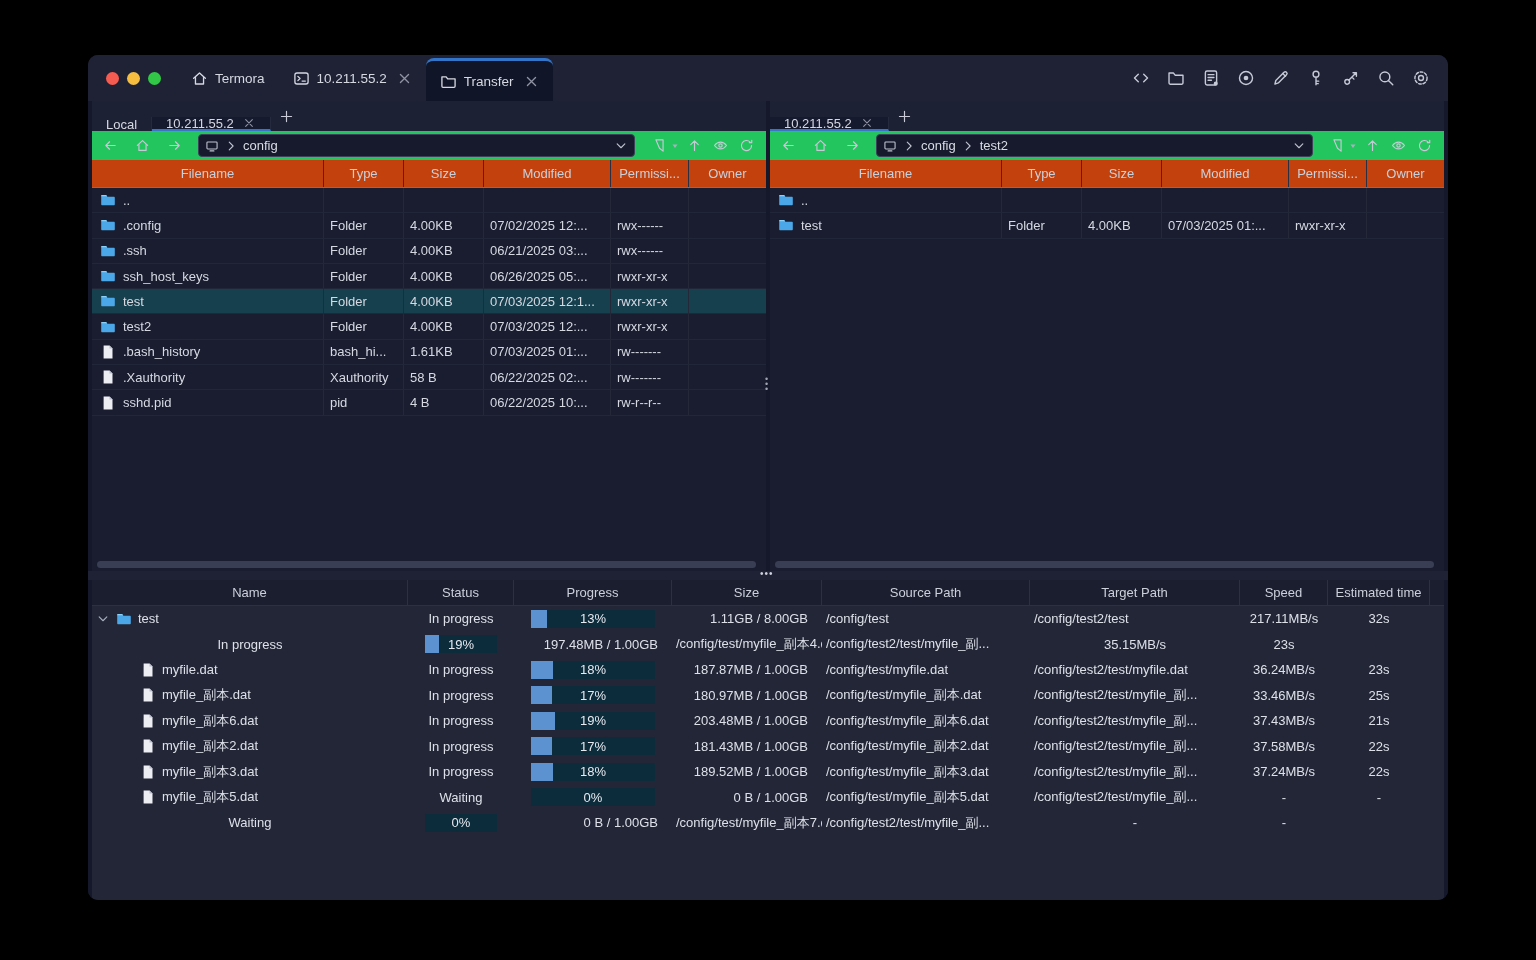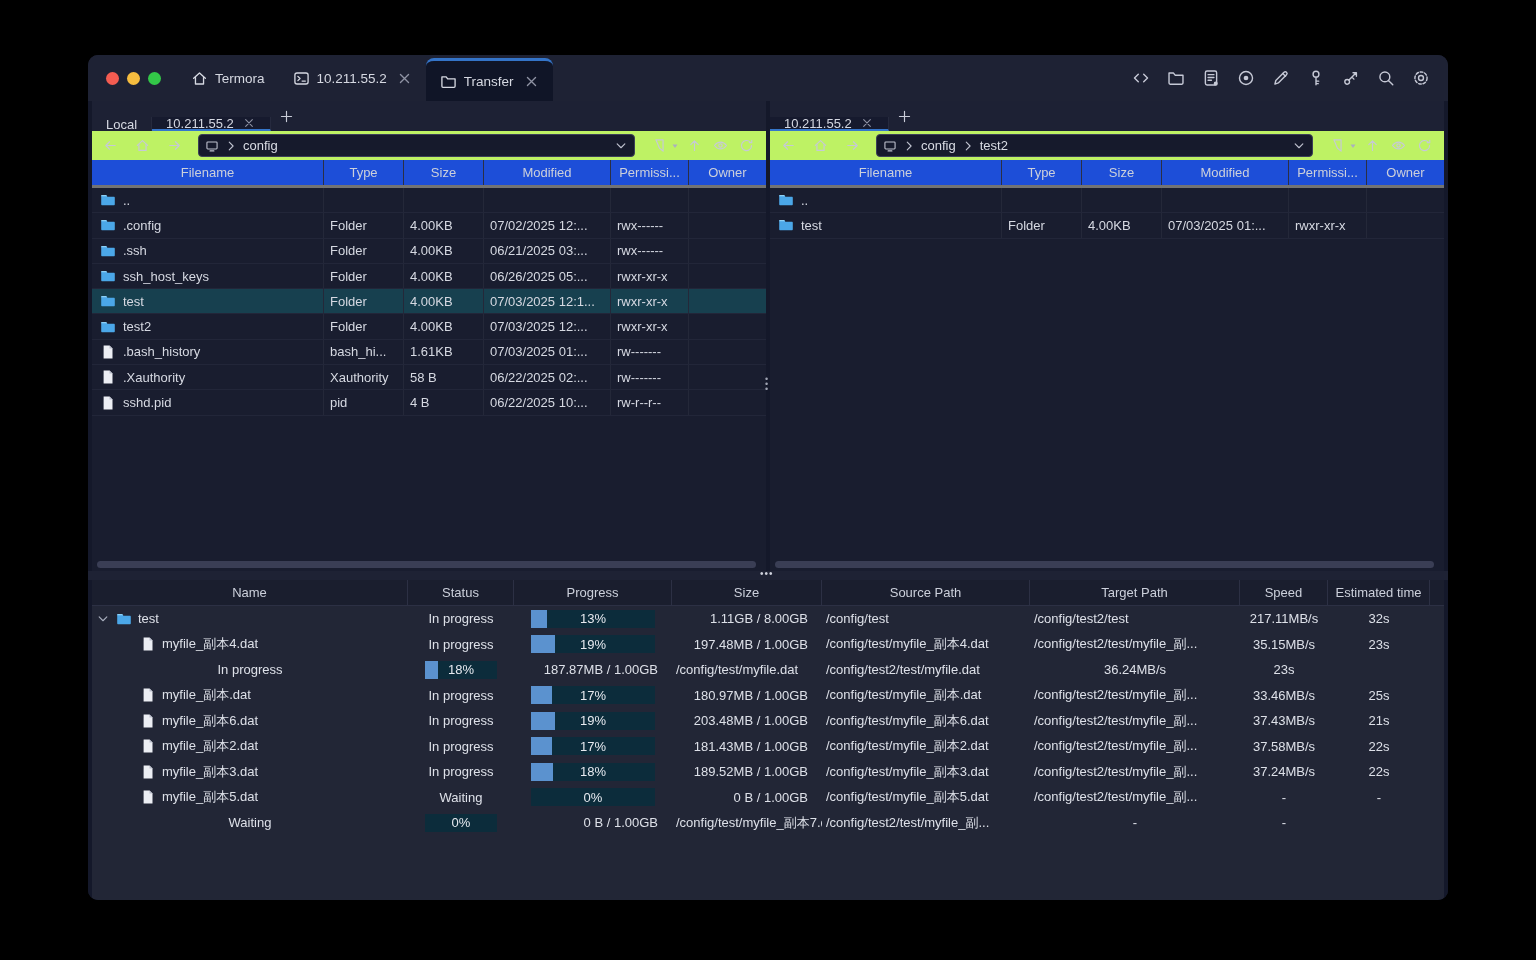--- a/index.html
+++ b/index.html
@@ -31,33 +31,33 @@
   #v-splitter { position:absolute; left:678px; top:0; width:4px; height:470px; background:#14182a; }
   .v-dots { position:absolute; left:-1px; top:276px; color:#9fa3b2; font-size:9px; line-height:5px; letter-spacing:0; }
   
   .pane-tabs { height:30px; background:#1d2134; display:flex; align-items:stretch; flex:none; }
   .ptab { display:flex; align-items:center; gap:6px; padding:0 14px; font-size:13px; color:#d6d9e2; border-right:1px solid #262a3e; position:relative;margin-top:16px; }
   .ptab.active { background:#161a2e; border-bottom:2px solid #3576cb; }
   .ptab .tab-close { width:14px; height:14px; }
   .ptab-plus { width:32px; display:flex; align-items:center; justify-content:center; color:#c9ccd8; }
   .ptab-plus .ic { width:15px; height:15px; }
   
-  .navbar { height:29px; background:#bef264; display:flex; align-items:center; flex:none; padding:0 8px 0 6px; gap:8px;text-align:center; }
+  .navbar { height:29px; background:#22c55e; display:flex; align-items:center; flex:none; padding:0 8px 0 6px; gap:8px;text-align:center; }
   .nav-btn { width:24px; height:22px; display:flex; align-items:center; justify-content:center; color:#c6c9d6; }
   .nav-btn .ic { width:15px; height:15px; }
   .crumb-field { flex:1; height:23px; margin:0 4px; background:#161a2c; border:1px solid #3c4058; border-radius:4px; display:flex; align-items:center; padding:0 6px; gap:5px; color:#d9dce4; font-size:13px; min-width:0; }
   .crumb-field .ic { width:14px; height:14px; color:#c0c3d0; flex:none; }
   .crumb-sep { width:11px; height:11px; color:#8e92a2; flex:none; }
   .crumb-label { white-space:nowrap; }
   .crumb-chevron { margin-left:auto; width:14px; height:14px; color:#aab0bf; }
   .nav-right { display:flex; align-items:center; gap:2px; }
   .bm-caret { width:10px; height:10px; color:#aab0bf; margin-left:-3px; }
   
   .fgrid { display:grid; grid-template-columns:232px 80px 80px 127px 78px minmax(0,1fr); }
-  .fhead { height:28px; background:#1d4ed8; flex:none; font-size:13px; color:#ccd0db; border-bottom:3px solid #737373; }
+  .fhead { height:28px; background:#c2410c; flex:none; font-size:13px; color:#ccd0db; border-bottom:1px solid #737373; }
   .fhead .hcell { display:flex; align-items:center; justify-content:center; border-right:1px solid #2b2f44; overflow:hidden; white-space:nowrap; }
   .fhead .hcell:last-child { border-right:none; }
   .fbody { flex:1; position:relative; overflow:hidden; }
   .frow { height:25.3px; font-size:13px; color:#d6d9e2; border-bottom:1px solid #222639; }
   .frow.selected { background:#17404f; }
   .fcell { display:flex; align-items:center; padding:0 6px; border-right:1px solid #242839; overflow:hidden; white-space:nowrap; }
   .fcell:last-child { border-right:none; }
   .fcell.fname { gap:7px; padding-left:8px; }
   .file-ic { width:16px; height:16px; flex:none; }
   .hscroll { position:absolute; bottom:3px; height:7px; background:#3a3e55; border-radius:4px; }
@@ -660,45 +660,45 @@
               </div>
             </div>
             <div class="tcell right">1.11GB / 8.00GB</div>
             <div class="tcell left">/config/test</div>
             <div class="tcell left">/config/test2/test</div>
             <div class="tcell center">217.11MB/s</div>
             <div class="tcell center">32s</div>
             <div class="tcell"></div>
           </div>
           <div class="trow tgrid">
-            <div class="tcell tname">
-              <span class="indent"></span>
-              <span class="ic file-ic">
-                <svg viewBox="0 0 16 16">
-                  <path d="M3.6 1.4h5.9l3 3v10.2H3.6z" fill="#eceef4" stroke="none"></path>
-                  <path d="M9.5 1.4l3 3h-3z" fill="#b9bdcc" stroke="none"></path>
-                </svg>
-              </span>
-              <span>myfile_副本4.dat</span>
-            </div>
             <div class="tcell center">In progress</div>
             <div class="tcell">
               <div class="progress-wrap">
                 <div class="progress-fill" style="width:19%"></div>
                 <span class="progress-label">19%</span>
               </div>
             </div>
             <div class="tcell right">197.48MB / 1.00GB</div>
             <div class="tcell left">/config/test/myfile_副本4.dat</div>
             <div class="tcell left">/config/test2/test/myfile_副...</div>
             <div class="tcell center">35.15MB/s</div>
             <div class="tcell center">23s</div>
             <div class="tcell"></div>
           </div>
           <div class="trow tgrid">
+            <div class="tcell tname">
+              <span class="indent"></span>
+              <span class="ic file-ic">
+                <svg viewBox="0 0 16 16">
+                  <path d="M3.6 1.4h5.9l3 3v10.2H3.6z" fill="#eceef4" stroke="none"></path>
+                  <path d="M9.5 1.4l3 3h-3z" fill="#b9bdcc" stroke="none"></path>
+                </svg>
+              </span>
+              <span>myfile.dat</span>
+            </div>
             <div class="tcell center">In progress</div>
             <div class="tcell">
               <div class="progress-wrap">
                 <div class="progress-fill" style="width:18%"></div>
                 <span class="progress-label">18%</span>
               </div>
             </div>
             <div class="tcell right">187.87MB / 1.00GB</div>
             <div class="tcell left">/config/test/myfile.dat</div>
             <div class="tcell left">/config/test2/test/myfile.dat</div>

